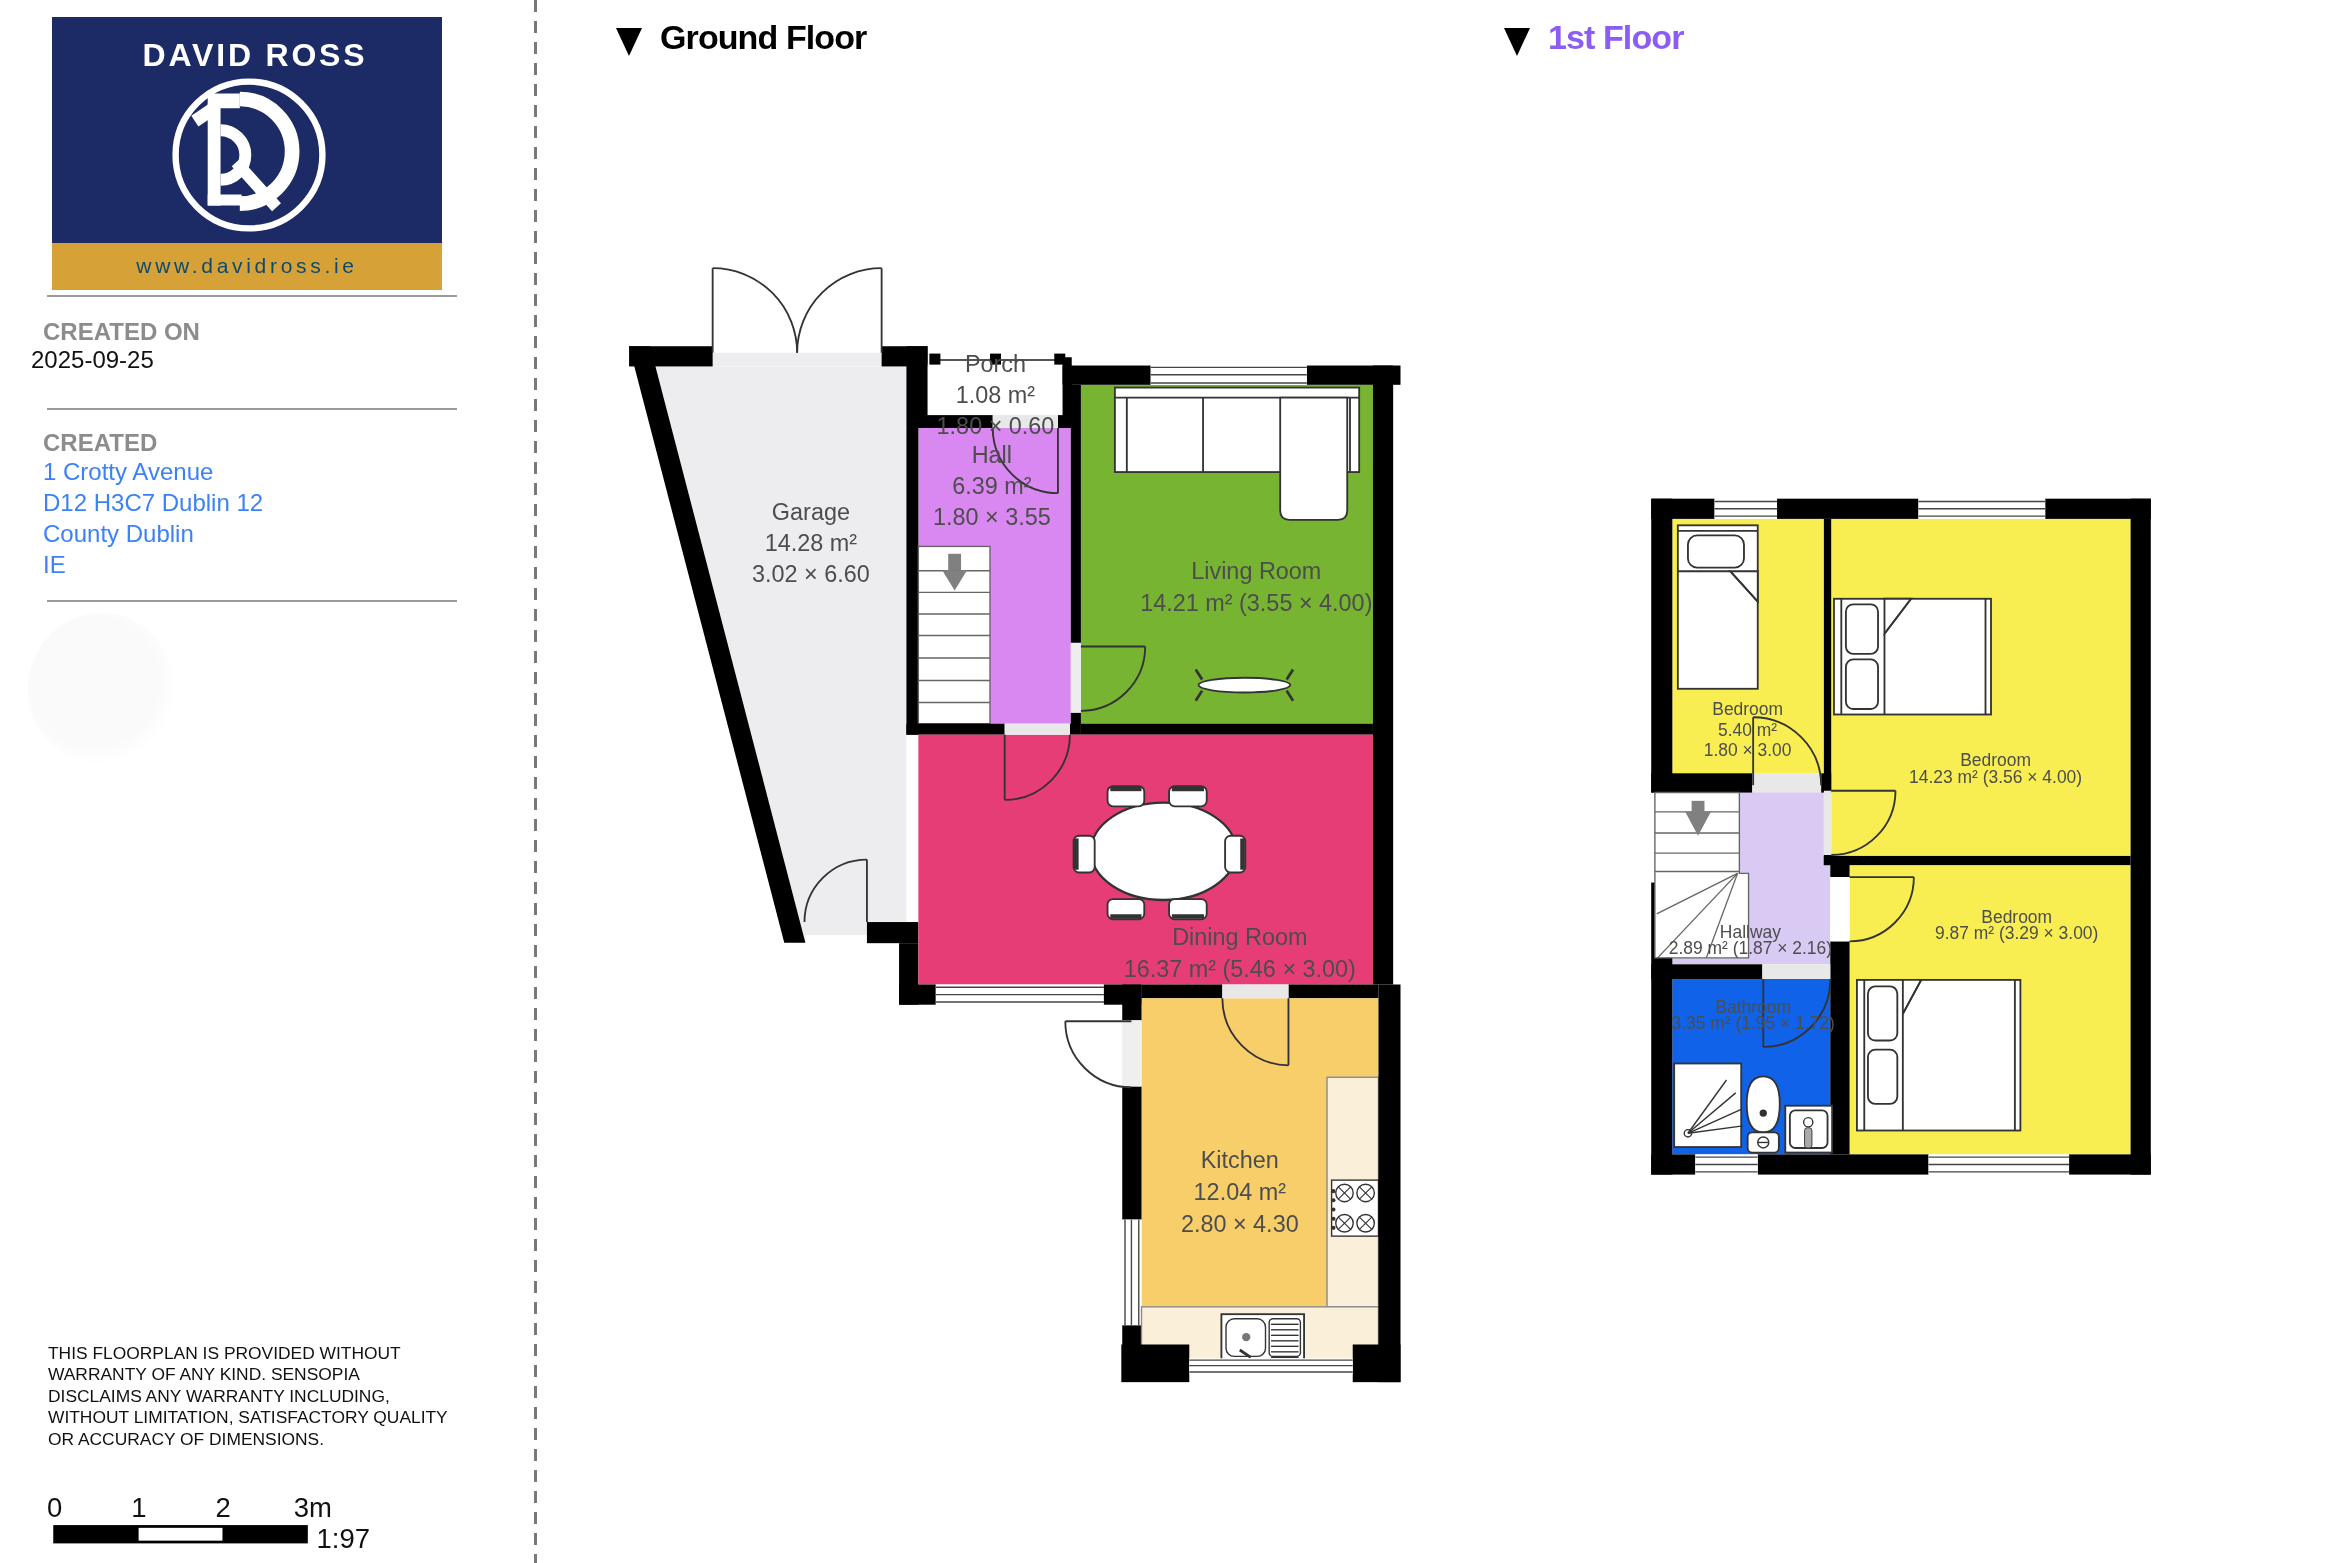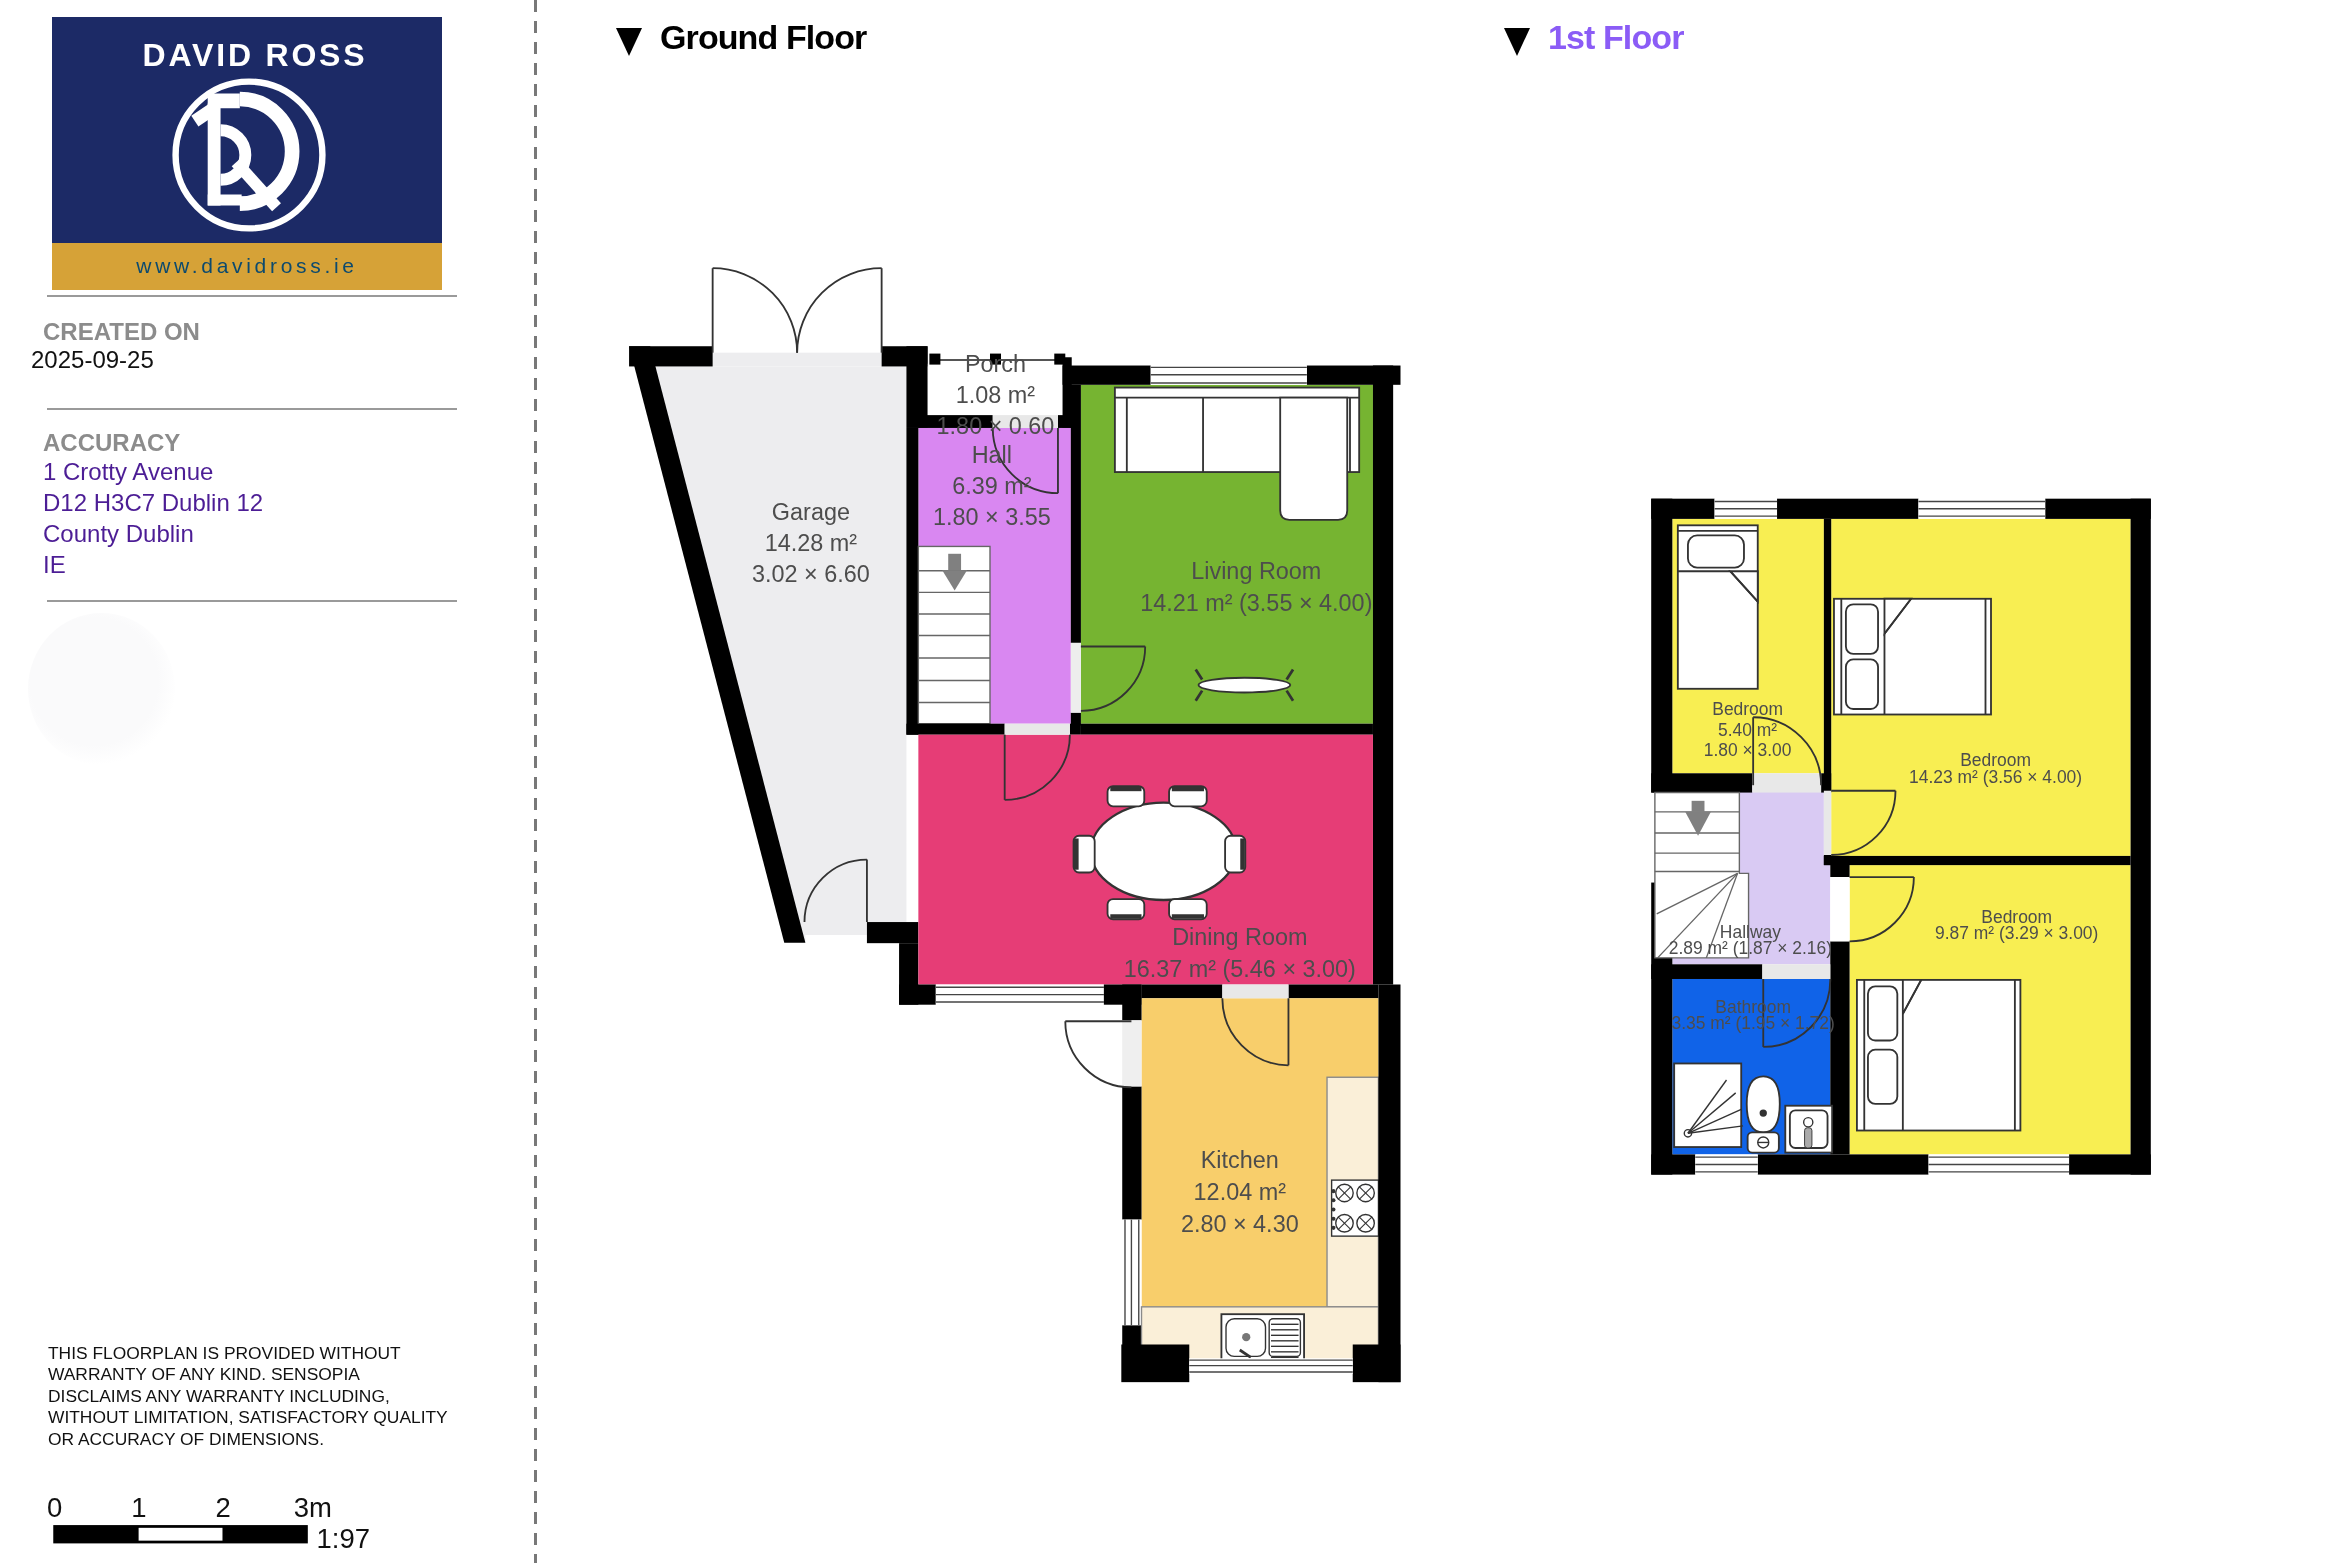--- a/index.html
+++ b/index.html
@@ -36,23 +36,23 @@
 </div>
 
 <div class="abs" style="left:47px;top:295px;width:410px;height:1.8px;background:#9a9a9a;"></div>
 
 <div class="abs" style="left:43px;top:318px;font-size:24px;font-weight:bold;color:#8c8c8c;">CREATED ON</div>
 
 <div class="abs" style="left:31px;top:346px;font-size:24px;color:#111;">2025-09-25</div>
 
 <div class="abs" style="left:47px;top:408px;width:410px;height:1.8px;background:#9a9a9a;"></div>
 
-<div class="abs" style="left:43px;top:429px;font-size:24px;font-weight:bold;color:#8c8c8c;">ACCURACY</div>
-
-<div class="abs" style="left:43px;top:456px;font-size:24px;color:#4c1d95;line-height:31px;">
+<div class="abs" style="left:43px;top:429px;font-size:24px;font-weight:bold;color:#8c8c8c;">CREATED</div>
+
+<div class="abs" style="left:43px;top:456px;font-size:24px;color:#3b82f6;line-height:31px;">
 1 Crotty Avenue<br>D12 H3C7 Dublin 12<br>County Dublin<br>IE</div>
 
 <div class="abs" style="left:47px;top:600px;width:410px;height:1.8px;background:#9a9a9a;"></div>
 
 <div class="abs" style="left:27.5px;top:613px;width:147px;height:152px;border-radius:50%;
      background:radial-gradient(circle at 45% 45%, #fafafb 0 55%, rgba(250,250,251,0) 72%);"></div>
 
 <div class="abs" style="left:48px;top:1343px;font-size:17.4px;color:#111;line-height:21.4px;">
 THIS FLOORPLAN IS PROVIDED WITHOUT<br>
 WARRANTY OF ANY KIND. SENSOPIA<br>

